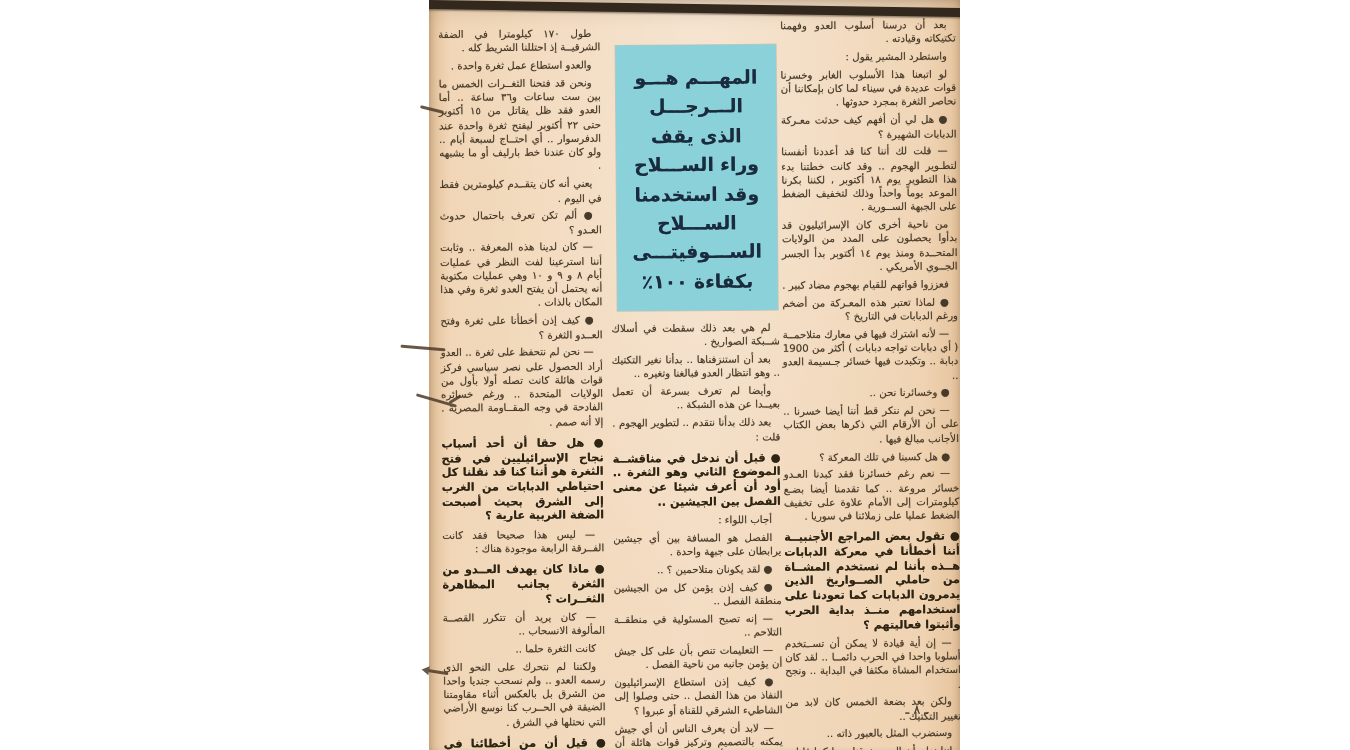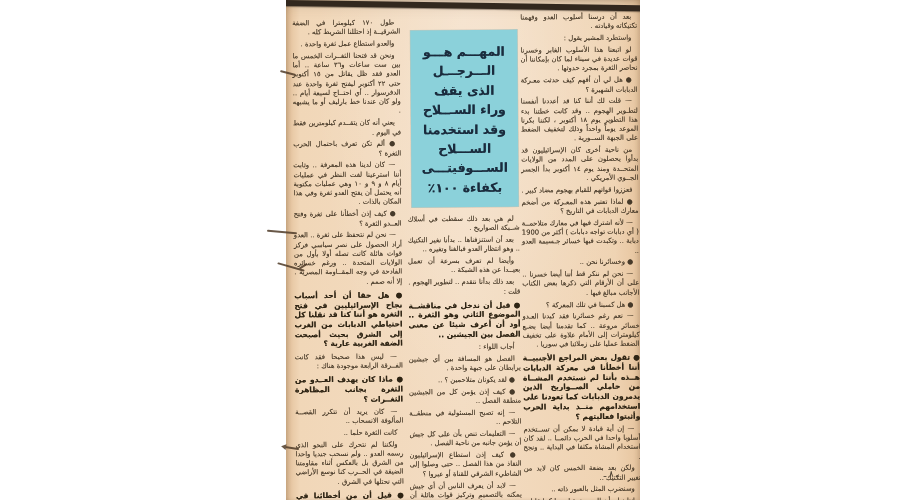--- a/index.html
+++ b/index.html
@@ -49,21 +49,21 @@
     <div class="top-edge"></div>
     <div class="content">
       <div class="col col-right">
           <p class="blk p">بعد أن درسنا أسلوب العدو وفهمنا تكتيكاته وقيادته .</p>
           <p class="blk p">واستطرد المشير يقول :</p>
           <p class="blk p">لو اتبعنا هذا الأسلوب الغابر وخسرنا قوات عديدة في سيناء لما كان بإمكاننا أن نحاصر الثغرة بمجرد حدوثها .</p>
           <p class="blk p">● هل لي أن أفهم كيف حدثت معـركة الدبابات الشهيرة ؟</p>
           <p class="blk p">— قلت لك أننا كنا قد أعددنا أنفسنا لتطـوير الهجوم .. وقد كانت خطتنا بدء هذا التطوير يوم ١٨ أكتوبر ، لكننا بكرنا الموعد يوماً واحداً وذلك لتخفيف الضغط على الجبهة الســورية .</p>
           <p class="blk p">من ناحية أخرى كان الإسرائيليون قد بدأوا يحصلون على المدد من الولايات المتحــدة ومنذ يوم ١٤ أكتوبر بدأ الجسر الجــوي الأمريكي .</p>
           <p class="blk p">فعززوا قواتهم للقيام بهجوم مضاد كبير .</p>
-          <p class="blk p">● لماذا تعتبر هذه المعـركة من أضخم معارك الدبابات في التاريخ ؟</p>
+          <p class="blk p">● لماذا تعتبر هذه المعـركة من أضخم ورغم الدبابات في التاريخ ؟</p>
           <p class="blk p">— لأنه اشترك فيها في معارك متلاحمــة ( أي دبابات تواجه دبابات ) أكثر من 1900 دبابة .. وتكبدت فيها خسائر جـسيمة العدو ..</p>
           <p class="blk p">● وخسائرنا نحن ..</p>
           <p class="blk p">— نحن لم ننكر قط أننا أيضا خسرنا .. على أن الأرقام التي ذكرها بعض الكتاب الأجانب مبالغ فيها .</p>
           <p class="blk p">● هل كسبنا في تلك المعركة ؟</p>
           <p class="blk p">— نعم رغم خسائرنا فقد كبدنا العـدو خسائر مروعة .. كما تقدمنا أيضا بضـع كيلومترات إلى الأمام علاوة على تخفيف الضغط عمليا على زملائنا في سوريا .</p>
           <p class="blk q">● تقول بعض المراجع الأجنبيــة أننا أخطأنا في معركة الدبابات هــذه بأننا لم نستخدم المشــاة من حاملي الصــواريخ الذين يدمرون الدبابات كما تعودنا على استخدامهم منــذ بداية الحرب وأثبتوا فعاليتهم ؟</p>
           <p class="blk p">— إن أية قيادة لا يمكن أن تســتخدم أسلوبا واحدا في الحرب دائمــا .. لقد كان استخدام المشاة مكثفا في البداية .. ونجح .</p>
           <p class="blk p">ولكن بعد بضعة الخمس كان لابد من تغيير التكتيك ..</p>
           <p class="blk p">وسنضرب المثل بالعبور ذاته ..</p>
           <p class="blk p">إننا نعلم أن العدو يفوقنا جويا كما قلنا .. فاتبعنا عدة وسائل للتغلب على هذا التفوق ..</p>
@@ -93,21 +93,21 @@
             <p class="blk p">— التعليمات تنص بأن على كل جيش أن يؤمن جانبه من ناحية الفصل .</p>
             <p class="blk p">● كيف إذن استطاع الإسرائيليون النفاذ من هذا الفصل .. حتى وصلوا إلى الشاطيء الشرقي للقناة أو عبروا ؟</p>
             <p class="blk p">— لابد أن يعرف الناس أن أي جيش يمكنه بالتصميم وتركيز قوات هائلة أن يفتح ثغرة في أي مكان ..</p>
           </div>
       </div>
       <div class="col col-left">
           <p class="blk p">طول ١٧٠ كيلومترا في الضفة الشرقيــة إذ احتللنا الشريط كله .</p>
           <p class="blk p">والعدو استطاع عمل ثغرة واحدة .</p>
           <p class="blk p">ونحن قد فتحنا الثغــرات الخمس ما بين ست ساعات و٣٦ ساعة .. أما العدو فقد ظل يقاتل من ١٥ أكتوبر حتى ٢٢ أكتوبر ليفتح ثغرة واحدة عند الدفرسوار .. أي احتــاج لسبعة أيام .. ولو كان عندنا خط بارليف أو ما يشبهه .</p>
           <p class="blk p">يعني أنه كان يتقــدم كيلومترين فقط في اليوم .</p>
-          <p class="blk p">● ألم تكن تعرف باحتمال الحرب الثغرة ؟</p>
+          <p class="blk p">● ألم تكن تعرف باحتمال حدوث العـدو ؟</p>
           <p class="blk p">— كان لدينا هذه المعرفة .. وثابت أننا استرعينا لفت النظر في عمليات أيام ٨ و ٩ و ١٠ وهي عمليات مكتوبة أنه يحتمل أن يفتح العدو ثغرة وفي هذا المكان بالذات .</p>
           <p class="blk p">● كيف إذن أخطأنا على ثغرة وفتح العــدو الثغرة ؟</p>
           <p class="blk p">— نحن لم نتحفظ على ثغرة .. العدو أراد الحصول على نصر سياسي فركز قوات هائلة كانت تصله أولا بأول من الولايات المتحدة .. ورغم خسائره الفادحة في وجه المقــاومة المصرية . إلا أنه صمم .</p>
           <p class="blk q">● هل حقا أن أحد أسباب نجاح الإسرائيليين في فتح الثغرة هو أننا كنا قد نقلنا كل احتياطي الدبابات من الغرب إلى الشرق بحيث أصبحت الضفة الغربية عارية ؟</p>
           <p class="blk p">— ليس هذا صحيحا فقد كانت الفــرقة الرابعة موجودة هناك :</p>
           <p class="blk q">● ماذا كان يهدف العــدو من الثغرة بجانب المظاهرة الثغــرات ؟</p>
           <p class="blk p">— كان يريد أن تتكرر القصــة المألوفة الانسحاب ..</p>
           <p class="blk p">كانت الثغرة حلما ..</p>
           <p class="blk p">ولكننا لم نتحرك على النحو الذي رسمه العدو .. ولم نسحب جنديا واحدا من الشرق بل بالعكس أثناء مقاومتنا الضيقة في الحــرب كنا نوسع الأراضي التي نحتلها في الشرق .</p>
           <p class="blk q">● قيل أن من أخطائنا في المعركة أننا أبقينا دبابات لنا في الخنادق في الضفة الغربية لتكون بمثابة مدفعية ، وأن ذلك أعطى العدو الفرصة لتدمير هذه الدبابات وهي مثبتة في الأرض ؟</p>

